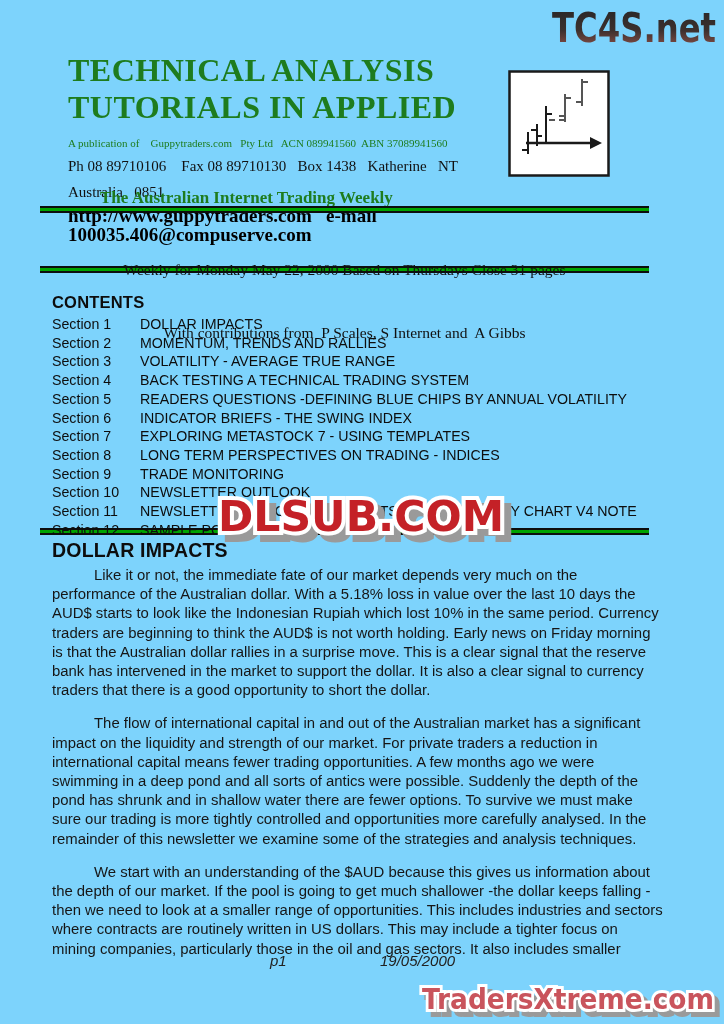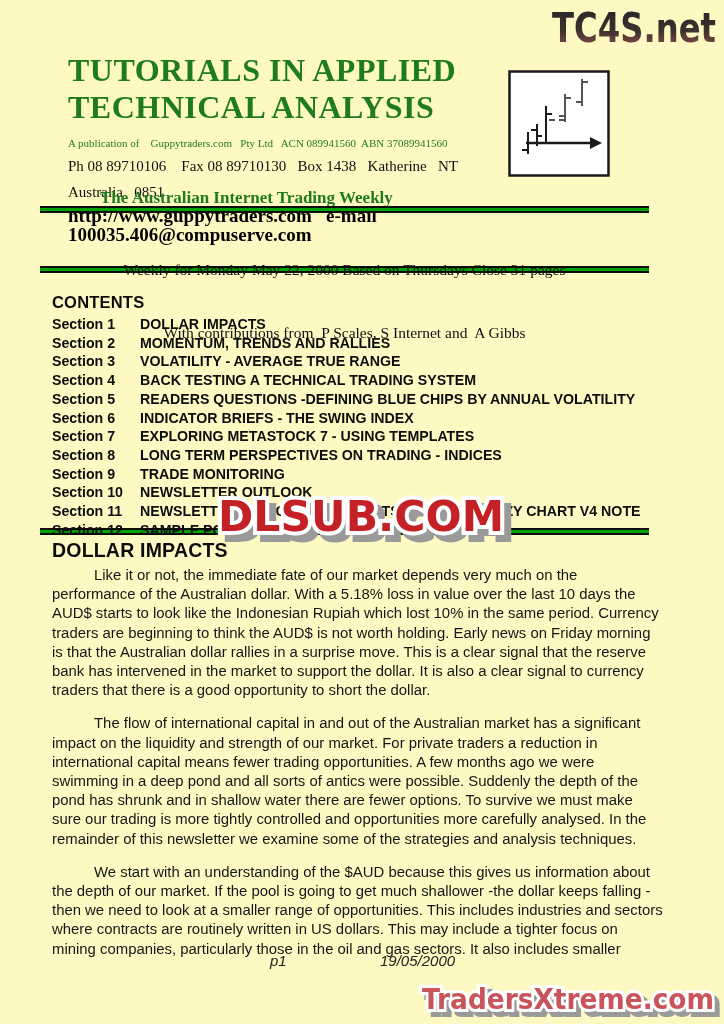--- a/index.html
+++ b/index.html
@@ -1,19 +1,19 @@
 <!DOCTYPE html>
 <html><head>
 <meta charset="utf-8">
 <style>
   html,body{margin:0;padding:0;background:#e8e8e8;}
   .page{
     position:relative;
     width:724px;height:1024px;
-    background:#fef9c3;
+    background:#7dd3fc;
     font-family:"Liberation Sans",sans-serif;
     overflow:hidden;
     margin:0 auto;
   }
   
   .tc4s{position:absolute;top:4px;right:4px;}
   
   .masthead{position:absolute;left:68px;top:52px;width:445px;}
   .masthead h1{
     margin:0;font-family:"Liberation Serif",serif;
@@ -50,21 +50,21 @@
   .issue{
     position:absolute;left:40px;top:217px;width:609px;text-align:center;
     font-family:"Liberation Serif",serif;font-size:15.5px;color:#111;line-height:21px;
     white-space:pre-wrap;
   }
   
   .contents{position:absolute;left:52px;top:277px;width:615px;}
   .contents h2{
     margin:16px 0 3px 0;font-size:16.5px;font-weight:bold;color:#0d0d0d;letter-spacing:.2px;
   }
-  .toc-row{display:flex;line-height:18.7px;font-size:14.2px;font-weight:bold;color:#0d0d0d;}
+  .toc-row{display:flex;line-height:18.7px;font-size:14.2px;font-weight:normal;color:#0d0d0d;}
   .toc-row .lab{flex:0 0 88px;}
   .toc-row .tit{flex:1;white-space:nowrap;}
   
   .article-h{
     position:absolute;left:52px;top:539px;
     font-size:19.5px;font-weight:bold;color:#0d0d0d;letter-spacing:.2px;
   }
   .bodycopy{position:absolute;left:52px;top:566px;width:612px;}
   .bodycopy p{
     margin:0 0 14px 0;font-size:14.9px;line-height:19.2px;color:#161616;
@@ -94,22 +94,22 @@
           <stop offset="0.55" stop-color="#3c302e"></stop>
           <stop offset="1" stop-color="#96544b"></stop>
         </linearGradient>
       </defs>
       <text x="86" y="38" text-anchor="middle" font-family="DejaVu Sans, sans-serif" font-size="40" font-weight="bold" textLength="164" lengthAdjust="spacingAndGlyphs" fill="url(#tc4sGrad)">TC4S.net</text>
     </svg>
   </div>
 
   <div class="masthead">
     <h1>
+      <span style="display:block">TECHNICAL ANALYSIS</span>
       <span style="display:block">TUTORIALS IN APPLIED</span>
-      <span style="display:block">TECHNICAL ANALYSIS</span>
     </h1>
     <div class="publine">A publication of    Guppytraders.com   Pty Ltd   ACN 089941560  ABN 37089941560</div>
     <div class="contactline">Ph 08 89710106    Fax 08 89710130   Box 1438   Katherine   NT   Australia   0851</div>
     <div class="webline">http://www.guppytraders.com   e-mail 100035.406@compuserve.com</div>
   </div>
 
   <div class="chartlogo">
     <svg width="102" height="107" viewBox="0 0 102 107">
       <rect x="1.5" y="1.5" width="99" height="104" fill="#ffffff" stroke="#1a1a1a" stroke-width="2.5"></rect>
 

